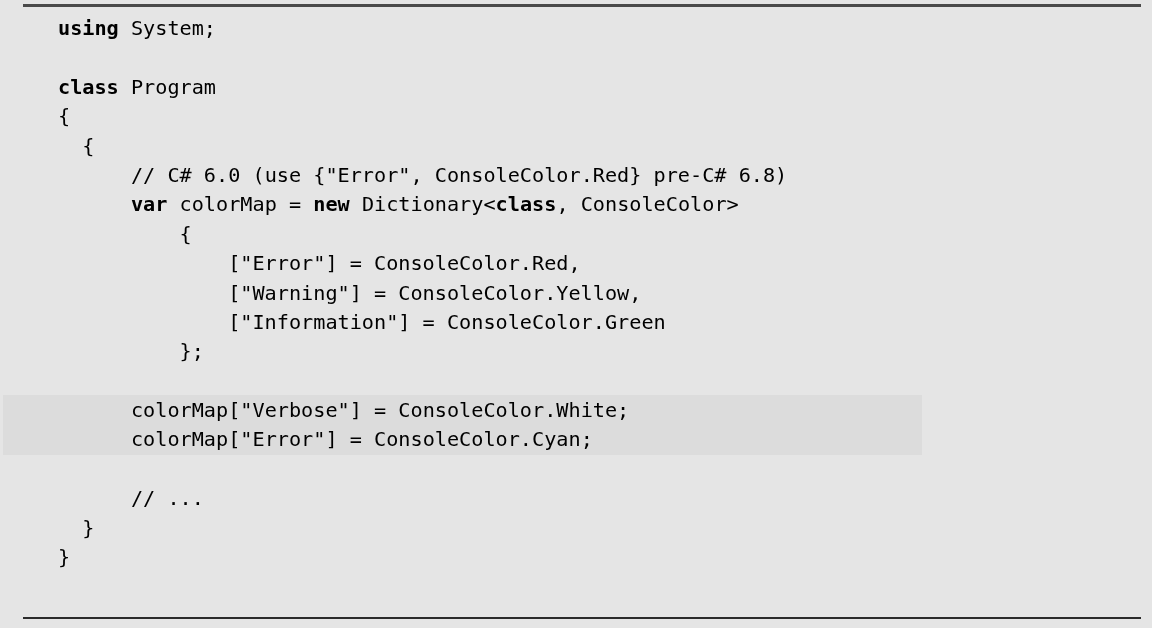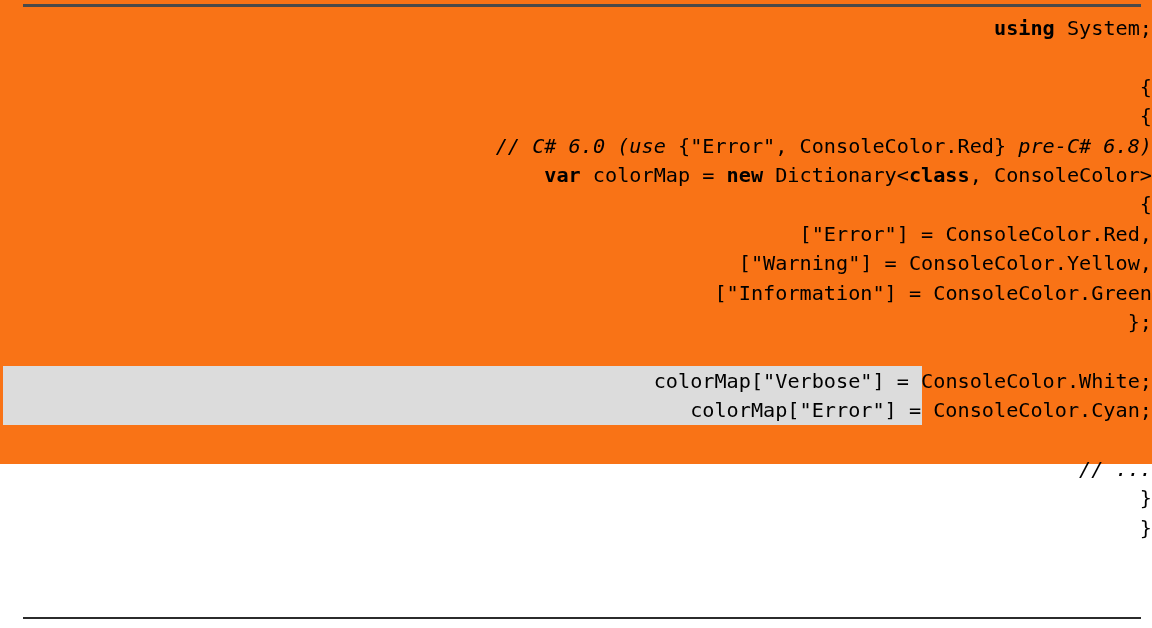--- a/index.html
+++ b/index.html
@@ -10,23 +10,22 @@
   body {
     width: 1152px;
     height: 628px;
     overflow: hidden;
     font-family: "DejaVu Sans Mono", monospace;
   }
 
   #listing {
     position: relative;
     width: 1152px;
-    height: 464px;
-    background: #f97316;
-    text-align: right;
+    height: 628px;
+    background: #e5e5e5;
   }
 
   
   .rule {
     position: absolute;
     left: 23px;
     width: 1118px;
     background: #444444;
   }
   .rule-top {
@@ -71,34 +70,35 @@
     top: 0;
     width: 919px;       
     height: 29.4px;
     background: #dcdcdc;
     z-index: 1;
   }
   .line.hl.hl-first .hl-band { top: -1px; height: 30.4px; }
 
   
   .kw { font-weight: bold; }
-  .cm { font-style: italic; }
+  .cm { }
   .cm-up { font-style: normal; }
   .pl { font-weight: normal; font-style: normal; }
 </style>
 </head>
 <body>
 
 <div id="listing">
 
   <div class="rule rule-top"></div>
 
   <div class="code" id="code-body" style="color: rgb(0, 0, 0);">
       <div class="line"><span class="txt"><span class="kw">using</span><span class="pl"> System;</span></span></div>
       <div class="line"><span class="txt"><span class="pl"></span></span></div>
+      <div class="line"><span class="txt"><span class="kw">class</span><span class="pl"> Program</span></span></div>
       <div class="line"><span class="txt"><span class="pl">{</span></span></div>
       <div class="line"><span class="txt"><span class="pl">  </span><span class="pl">{</span></span></div>
       <div class="line"><span class="txt"><span class="pl">      </span><span class="cm">// C# 6.0 (use </span><span class="cm cm-up">{"Error", ConsoleColor.Red}</span><span class="cm"> pre-C# 6.8)</span></span></div>
       <div class="line"><span class="txt"><span class="pl">      </span><span class="kw">var</span><span class="pl"> colorMap = </span><span class="kw">new</span><span class="pl"> Dictionary&lt;</span><span class="kw">class</span><span class="pl">, ConsoleColor&gt;</span></span></div>
       <div class="line"><span class="txt"><span class="pl">          </span><span class="pl">{</span></span></div>
       <div class="line"><span class="txt"><span class="pl">              </span><span class="pl">["Error"] = ConsoleColor.Red,</span></span></div>
       <div class="line"><span class="txt"><span class="pl">              </span><span class="pl">["Warning"] = ConsoleColor.Yellow,</span></span></div>
       <div class="line"><span class="txt"><span class="pl">              </span><span class="pl">["Information"] = ConsoleColor.Green</span></span></div>
       <div class="line"><span class="txt"><span class="pl">          </span><span class="pl">};</span></span></div>
       <div class="line"><span class="txt"><span class="pl"></span></span></div>

